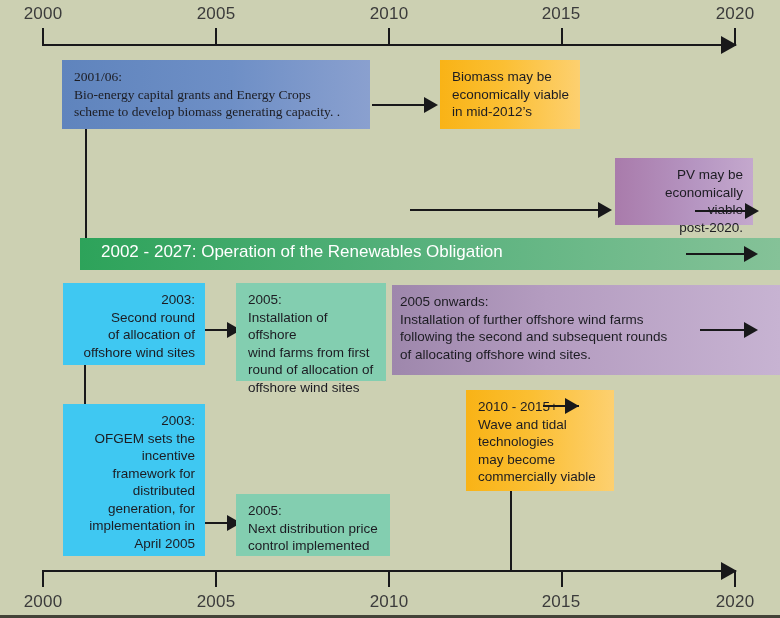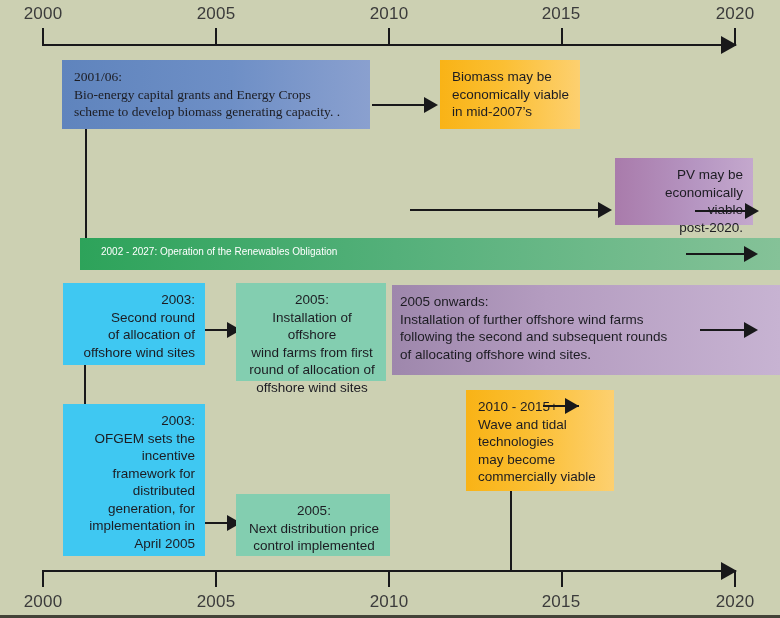--- a/index.html
+++ b/index.html
@@ -46,28 +46,28 @@
   
   .box {
     position: absolute;
     box-sizing: border-box;
     padding: 8px 10px 8px 12px;
     font-size: 13.5px;
     line-height: 17.5px;
     color: #1c1c22;
     white-space: pre-line;
   }
-  .box.white-text { color: #ffffff; font-size: 10px; padding-left: 21px; }
+  .box.white-text { color: #ffffff; font-size: 17px; padding-left: 21px; }
 
   .b-blue      { background: linear-gradient(90deg,#5f84bd 0%, #6e8fc6 55%, #8aa0cf 100%); }
   .b-amber     { background: linear-gradient(90deg,#f9b316 0%, #fbbf33 45%, #fdd070 100%); }
   .b-purple    { background: linear-gradient(90deg,#a97bab 0%, #b696c2 60%, #c4a8cd 100%); text-align: right; }
   .b-green-bar { background: linear-gradient(90deg,#2da35a 0%, #54b07a 45%, #85c298 100%); }
   .b-cyan      { background: #3fc8f2; text-align: right; }
-  .b-mint      { background: #83ceb0; text-align: center; }
+  .b-mint      { background: #83ceb0; }
   .b-lilac     { background: linear-gradient(90deg,#9e87ac 0%, #b49cc0 40%, #c7b3d2 100%); }
 
   
   .vline {
     position: absolute;
     width: 2px;
     background: #18181a;
   }
   .hline {
     position: absolute;
@@ -112,21 +112,21 @@
 
   <div class="box b-blue" style="left:62px; top:60px; width:308px; height:69px;font-family:Liberation Serif, serif;">2001/06:
 Bio-energy capital grants and Energy Crops
 scheme to develop biomass generating capacity. .</div>
 
   <div class="hline" style="left:372px; top:104px; width:54px;"></div>
   <div class="arrowhead" style="left:424px; top:97px;"></div>
 
   <div class="box b-amber" style="left:440px; top:60px; width:140px; height:69px;">Biomass may be
 economically viable
-in mid-2007’s</div>
+in mid-2012’s</div>
 
   <div class="vline" style="left:85px; top:129px; height:120px;"></div>
 
 
   <div class="hline" style="left:410px; top:209px; width:188px;"></div>
   <div class="arrowhead" style="left:598px; top:202px;"></div>
 
   <div class="box b-purple" style="left:615px; top:158px; width:138px; height:67px;">PV may be
 economically viable
 post-2020.</div>

